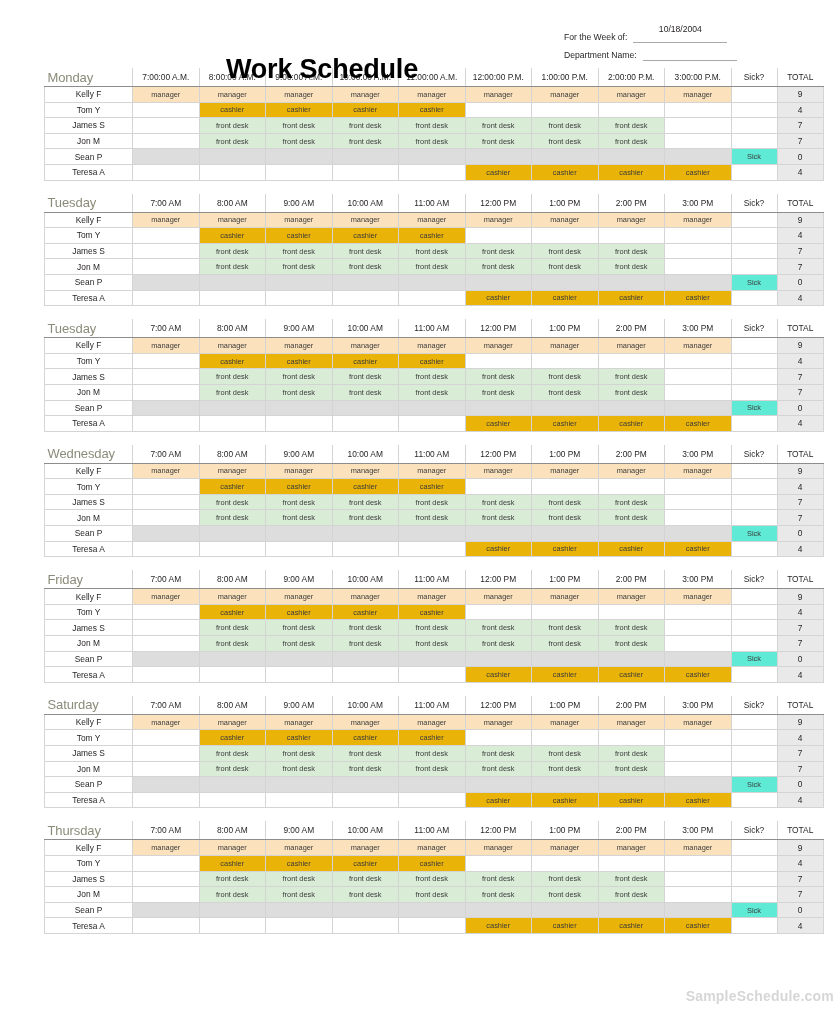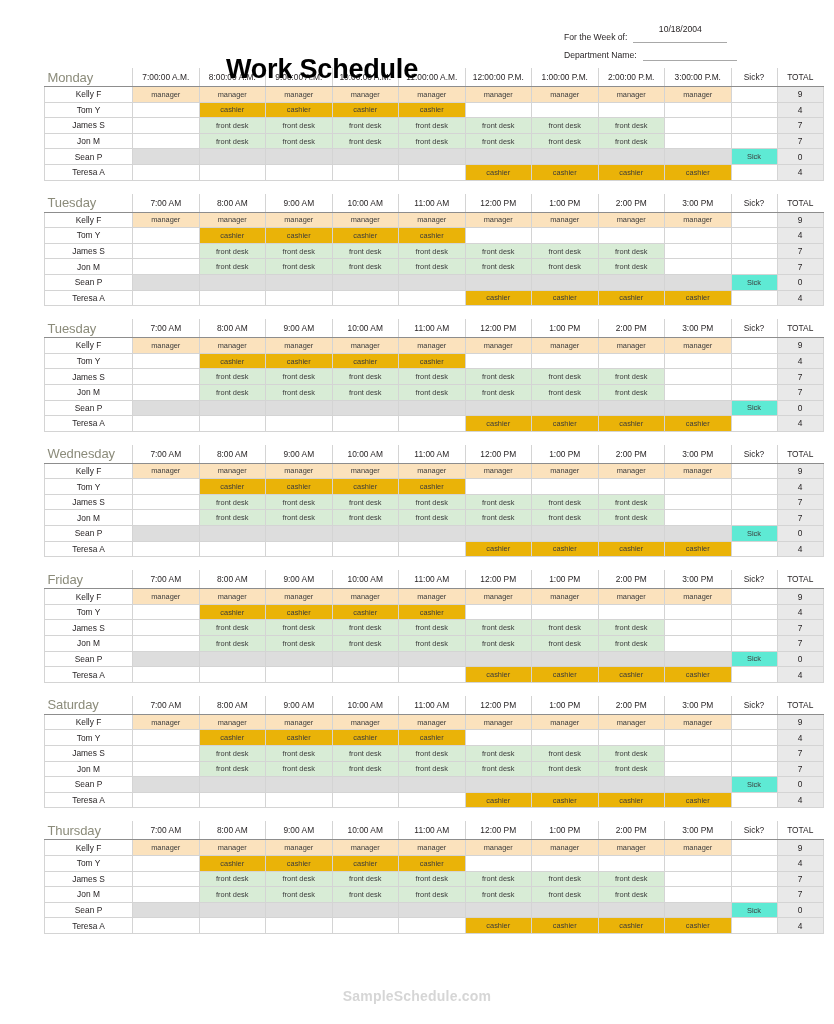--- a/index.html
+++ b/index.html
@@ -134,21 +134,21 @@
   td.sick  { background: #ffffff; color: #3b3b3b; }
   td.sick.sickrow { background: #5eead4; }
   td.total { background: #e9e9e9; color: #231f20; font-size: 8.4px; }
 
   
   .footer {
     position: absolute;
     left: 0;
     right: 0;
     top: 988px;
-    text-align: center;
+    text-align: right;
     font-size: 14px;
     font-weight: bold;
     color: #d6d6d6;
     letter-spacing: 0.2px;
   }
 </style>
 </head>
 <body>
 
 <div class="page">

